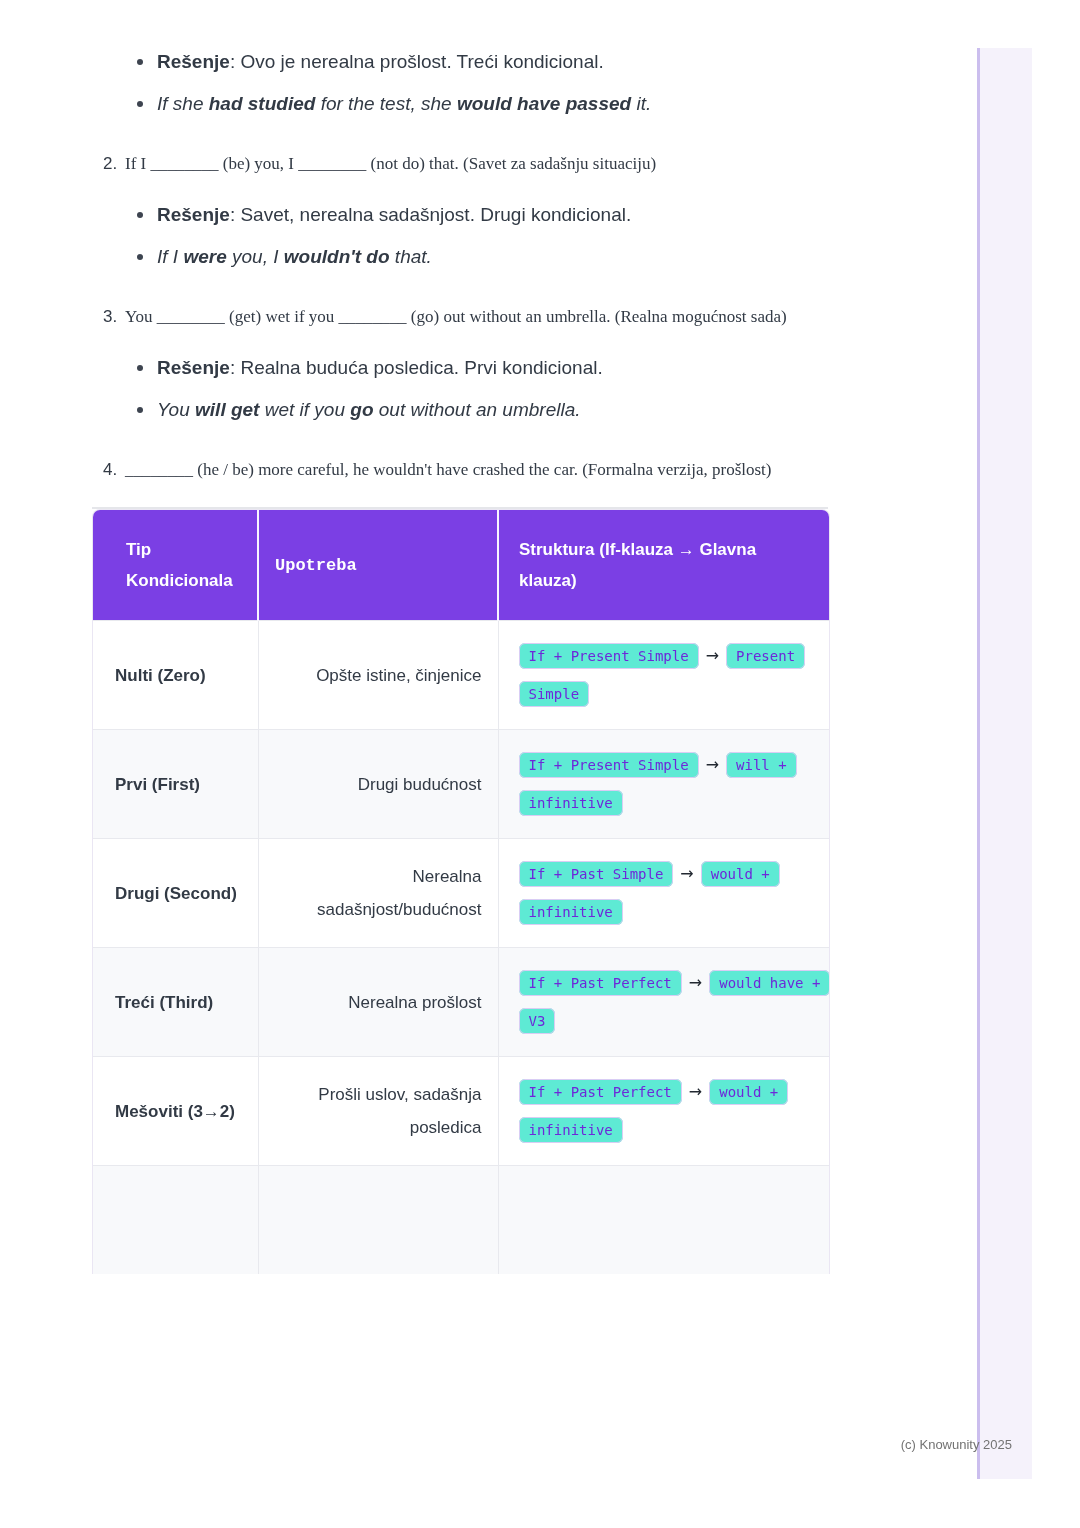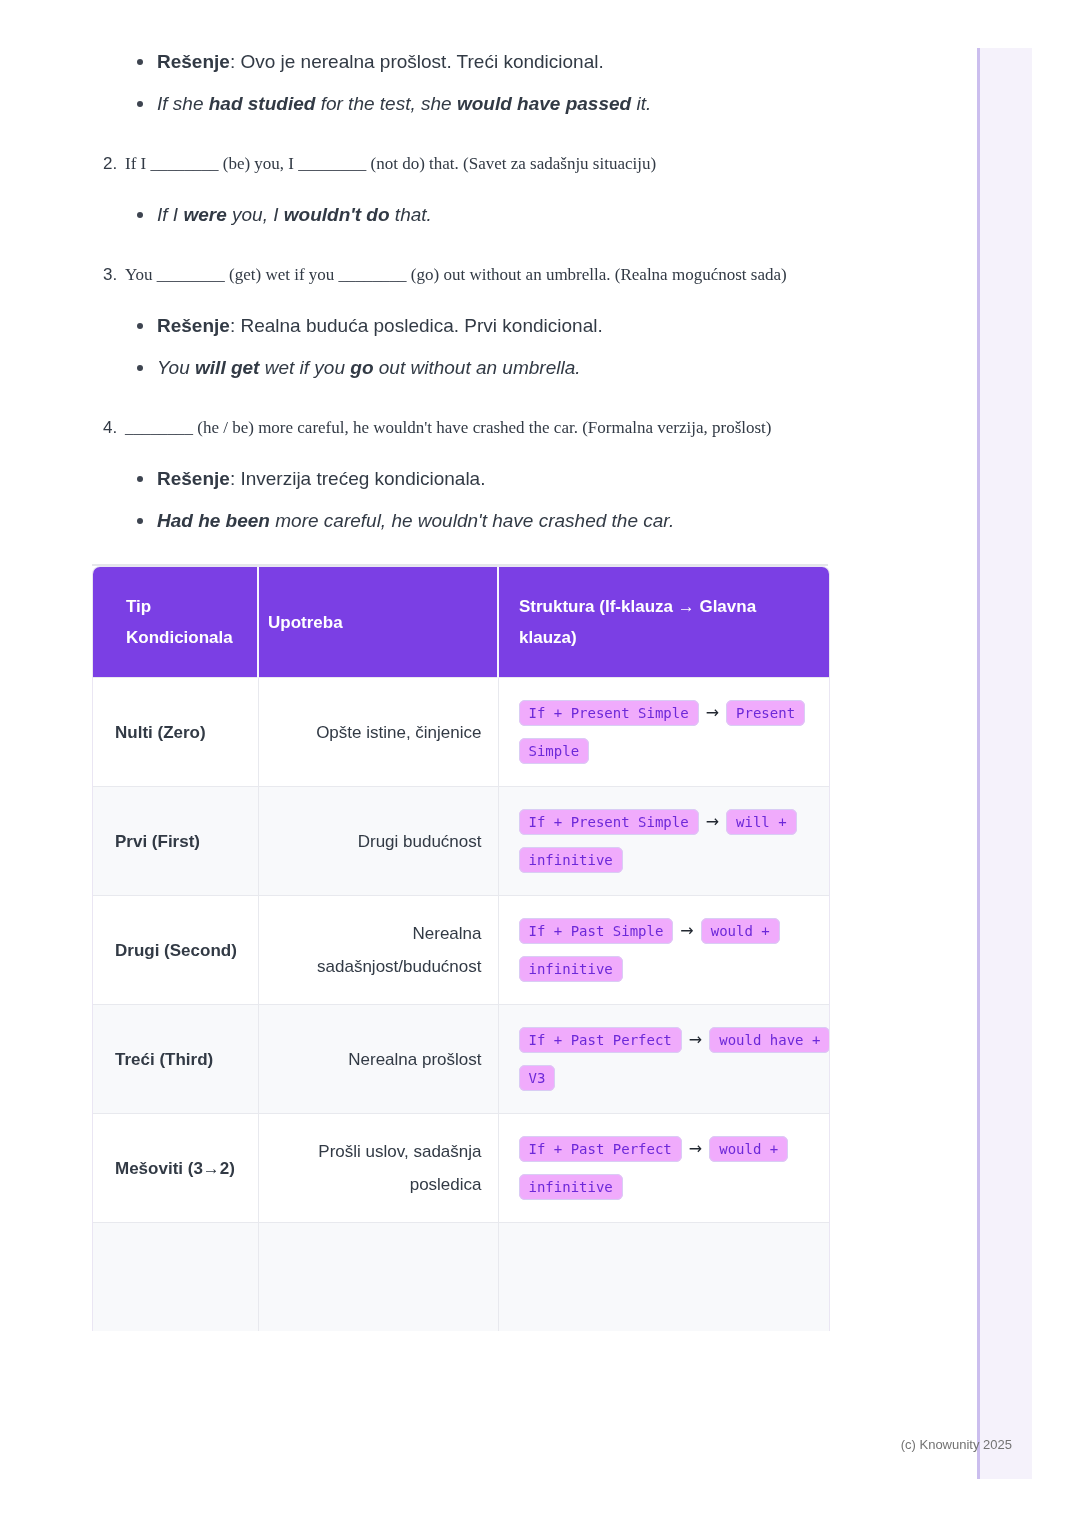--- a/index.html
+++ b/index.html
@@ -35,31 +35,31 @@
 
   .table-wrap { width: 738px; border: 1px solid #eae6f3; border-bottom: none;
     border-radius: 8px 8px 0 0; overflow: hidden; }
   table.review { border-collapse: collapse; width: 736px; table-layout: fixed; }
   th {
     background: #7b3fe4; color: #fff; font-size: 17px; font-weight: 700;
     text-align: left; vertical-align: middle;
     padding: 24px 20px; line-height: 31px;
   }
   th.h1 { padding-left: 33px; border-right: 2px solid rgba(255,255,255,.95); }
-  th.h2 { padding-left: 9px; border-right: 2px solid rgba(255,255,255,.95); }
+  th.h2 { padding-left: 16px; border-right: 2px solid rgba(255,255,255,.95); font-family: Liberation Mono, monospace; }
   tbody tr { height: 108px; }
   tbody tr:nth-child(even) { background: #f8f9fb; }
   td { font-size: 17px; vertical-align: middle; border-top: 1px solid #e8e9ee; }
   td.c1 { font-weight: 700; padding: 18px 12px 18px 22px;
     border-right: 1px solid #e8e9ee; line-height: 33px; }
   td.c2 { padding: 18px 16px 18px 24px; border-right: 1px solid #e8e9ee;
     line-height: 33px; text-align: right; }
   td.c3 { padding: 16px 4px 16px 20px; line-height: 37px; }
   .chip {
-    background: #f0abfc; border: 1px solid #d9cdf4; border-radius: 6px;
+    background: #5eead4; border: 1px solid #d9cdf4; border-radius: 6px;
     padding: 4px 9px; font-family: "DejaVu Sans Mono", monospace;
     font-size: 14px; color: #6d28d9;
     -webkit-box-decoration-break: clone; box-decoration-break: clone;
   }
   .arrow { color: #222831; font-size: 16px; margin: 0 7px;
     font-family: "DejaVu Sans", sans-serif; }
 
   .side-rail { position: absolute; left: 977px; top: 48px; width: 55px;
     height: 1431px; background: #f5f2fb; border-left: 3px solid #cbbeee; }
   .copyright { position: absolute; top: 1437px; right: 68px; font-size: 13px;
@@ -74,40 +74,37 @@
     <ul class="bullets">
       <li><span class="b">Rešenje</span><span>: Ovo je nerealna prošlost. Treći kondicional.</span></li>
       <li class="ex"><span>If she </span><span class="b">had studied</span><span> for the test, she </span><span class="b">would have passed</span><span> it.</span></li>
     </ul>
 
     <div class="num-item">
       <span class="num">2.</span>
       <p class="q">If I ________ (be) you, I ________ (not do) that. (Savet za sadašnju situaciju)</p>
     </div>
     <ul class="bullets">
+      <li><span class="b">Rešenje</span><span>: Savet, nerealna sadašnjost. Drugi kondicional.</span></li>
       <li class="ex"><span>If I </span><span class="b">were</span><span> you, I </span><span class="b">wouldn't do</span><span> that.</span></li>
     </ul>
 
     <div class="num-item">
       <span class="num">3.</span>
       <p class="q">You ________ (get) wet if you ________ (go) out without an umbrella. (Realna mogućnost sada)</p>
     </div>
     <ul class="bullets">
       <li><span class="b">Rešenje</span><span>: Realna buduća posledica. Prvi kondicional.</span></li>
       <li class="ex"><span>You </span><span class="b">will get</span><span> wet if you </span><span class="b">go</span><span> out without an umbrella.</span></li>
     </ul>
 
     <div class="num-item">
       <span class="num">4.</span>
       <p class="q">________ (he / be) more careful, he wouldn't have crashed the car. (Formalna verzija, prošlost)</p>
     </div>
-    <ul class="bullets">
-      <li><span class="b">Rešenje</span><span>: Inverzija trećeg kondicionala.</span></li>
-      <li class="ex"><span class="b">Had he been</span><span> more careful, he wouldn't have crashed the car.</span></li>
-    </ul>
 
     <hr class="divider">
 
 
     <div class="table-wrap">
       <table class="review">
         <colgroup>
             <col style="width:165px">
             <col style="width:240px">
             <col style="width:331px">

